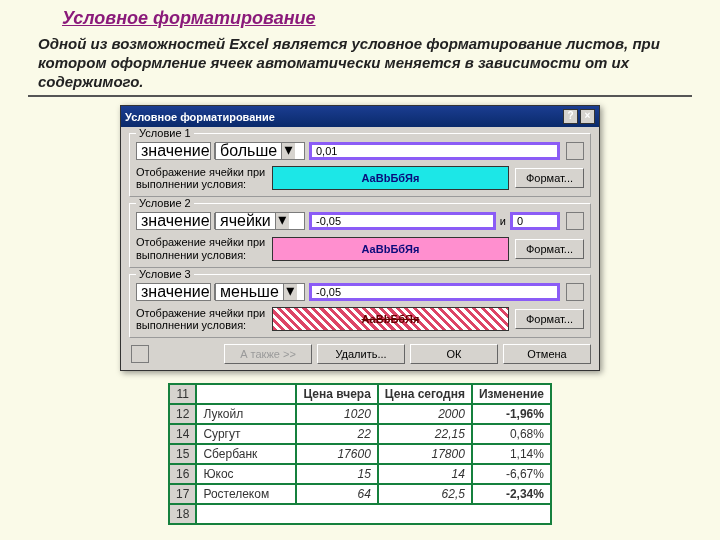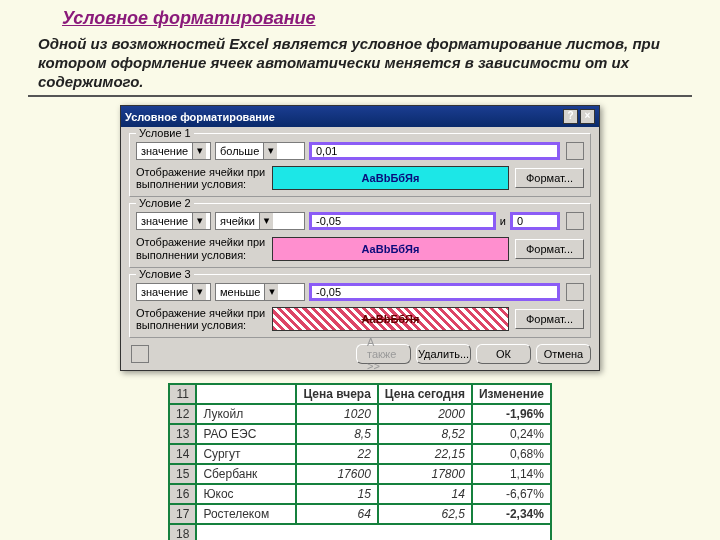--- a/index.html
+++ b/index.html
@@ -68,21 +68,21 @@
     position: absolute; top: -7px; left: 6px;
     background: #d6d3ce;
     padding: 0 3px;
     font-size: 11px;
   }
   .row { display: flex; align-items: center; gap: 4px; }
   .sel {
     display: inline-flex; align-items: center;
     background: #fff; border: 1px solid #7b7b7b;
     height: 18px; padding: 0 0 0 4px;
-    font-size: 11px;
+    font-size: 16px;
   }
   .sel .selbtn { border-left:1px solid #7b7b7b; width:14px; height:16px; text-align:center; line-height:14px; background:#d6d3ce; margin-left:4px; }
   .txtin {
     background:#fff; border:3px solid #8b5cf6; height:18px; padding:0 4px; font-size:11px; display:flex; align-items:center;
   }
   .iconbtn { width:18px; height:18px; background:#d6d3ce; border:1px solid #7b7b7b; margin-left:2px; }
 
   .desc-row { display:flex; align-items:center; margin-top:6px; gap:6px; }
   .desc-label { width:130px; font-size:11px; line-height:1.1; }
   .preview {
@@ -90,21 +90,21 @@
     font-size:11px; font-weight:bold;
   }
   .pv1 { background:#1ce7e7; color:#0b0b7b; }
   .pv2 { background:#ff8fcf; color:#0b0b7b; }
   .pv3 { background: repeating-linear-gradient(45deg,#d46 0 3px,#fff 3px 6px); color:#600; text-decoration: line-through; }
   .btn {
     background:#d6d3ce; border:1px solid #666; border-top-color:#fff; border-left-color:#fff;
     height:20px; padding:0 10px; font-size:11px; display:inline-flex; align-items:center; cursor:default;
   }
   .footer { display:flex; align-items:center; gap:5px; margin-top:6px; }
-  .footer .btn { width:55px; justify-content:center;border-radius:6px; }
+  .footer .btn { width:88px; justify-content:center; }
   .disabled { color:#9a9a9a; }
 
   
   .sheet { margin: 12px auto 0; border-collapse: collapse; font-size: 12px; }
   .sheet td, .sheet th { border:2px solid #15803d; padding:2px 6px; background:#fff; text-align:right; }
   .sheet .rh { background:#d6d3ce; text-align:center; width:24px; font-weight:normal; }
   .sheet th.col { background:#fff; text-align:center; font-weight:bold; }
   .sheet .name { text-align:left; width:100px; }
   .neg-hil { background:#1ce7e7; font-weight:bold; }
   .pos-hil { background:#ff8fcf; font-weight:normal; }
@@ -204,27 +204,20 @@
         <th class="col">Изменение</th>
       </tr>
       <tr>
     <td class="rh">12</td>
     <td class="name">Лукойл</td>
     <td><i>1020</i></td>
     <td><i>2000</i></td>
     <td class="neg-hil">-1,96%</td>
   </tr>
       <tr>
-    <td class="rh">13</td>
-    <td class="name">РАО ЕЭС</td>
-    <td><i>8,5</i></td>
-    <td><i>8,52</i></td>
-    <td class="">0,24%</td>
-  </tr>
-      <tr>
     <td class="rh">14</td>
     <td class="name">Сургут</td>
     <td><i>22</i></td>
     <td><i>22,15</i></td>
     <td class="">0,68%</td>
   </tr>
       <tr>
     <td class="rh">15</td>
     <td class="name">Сбербанк</td>
     <td><i>17600</i></td>

